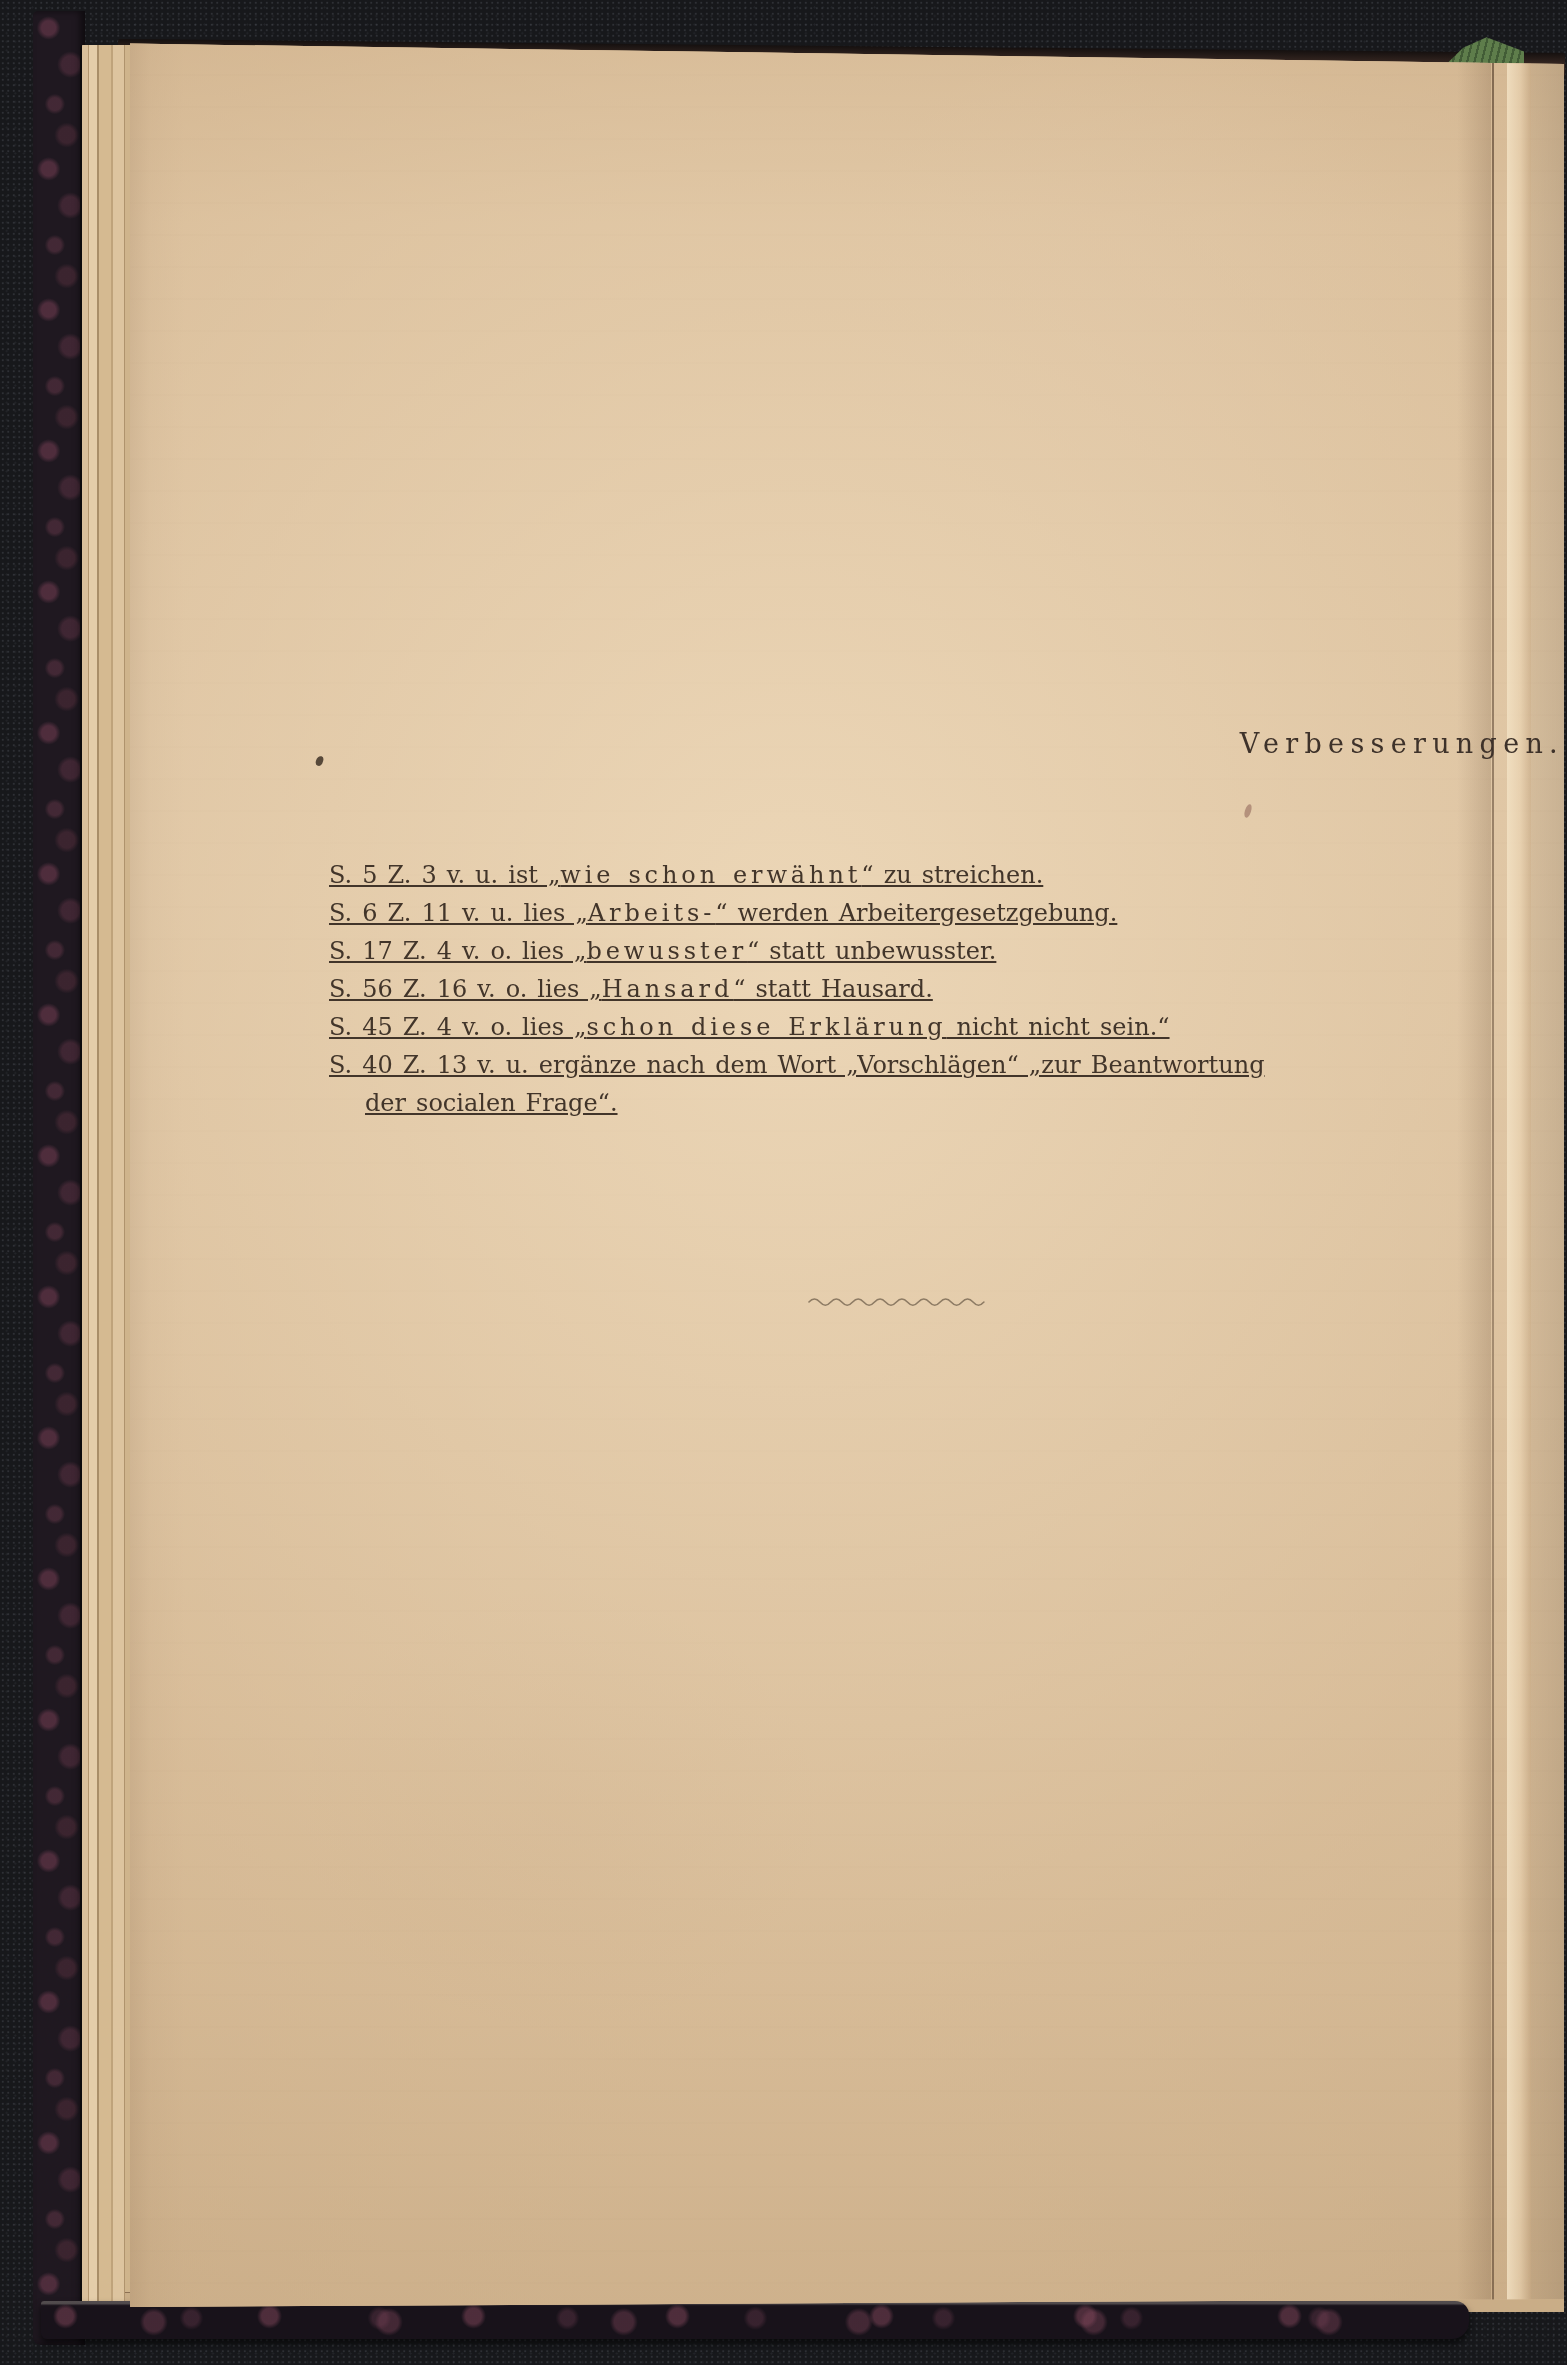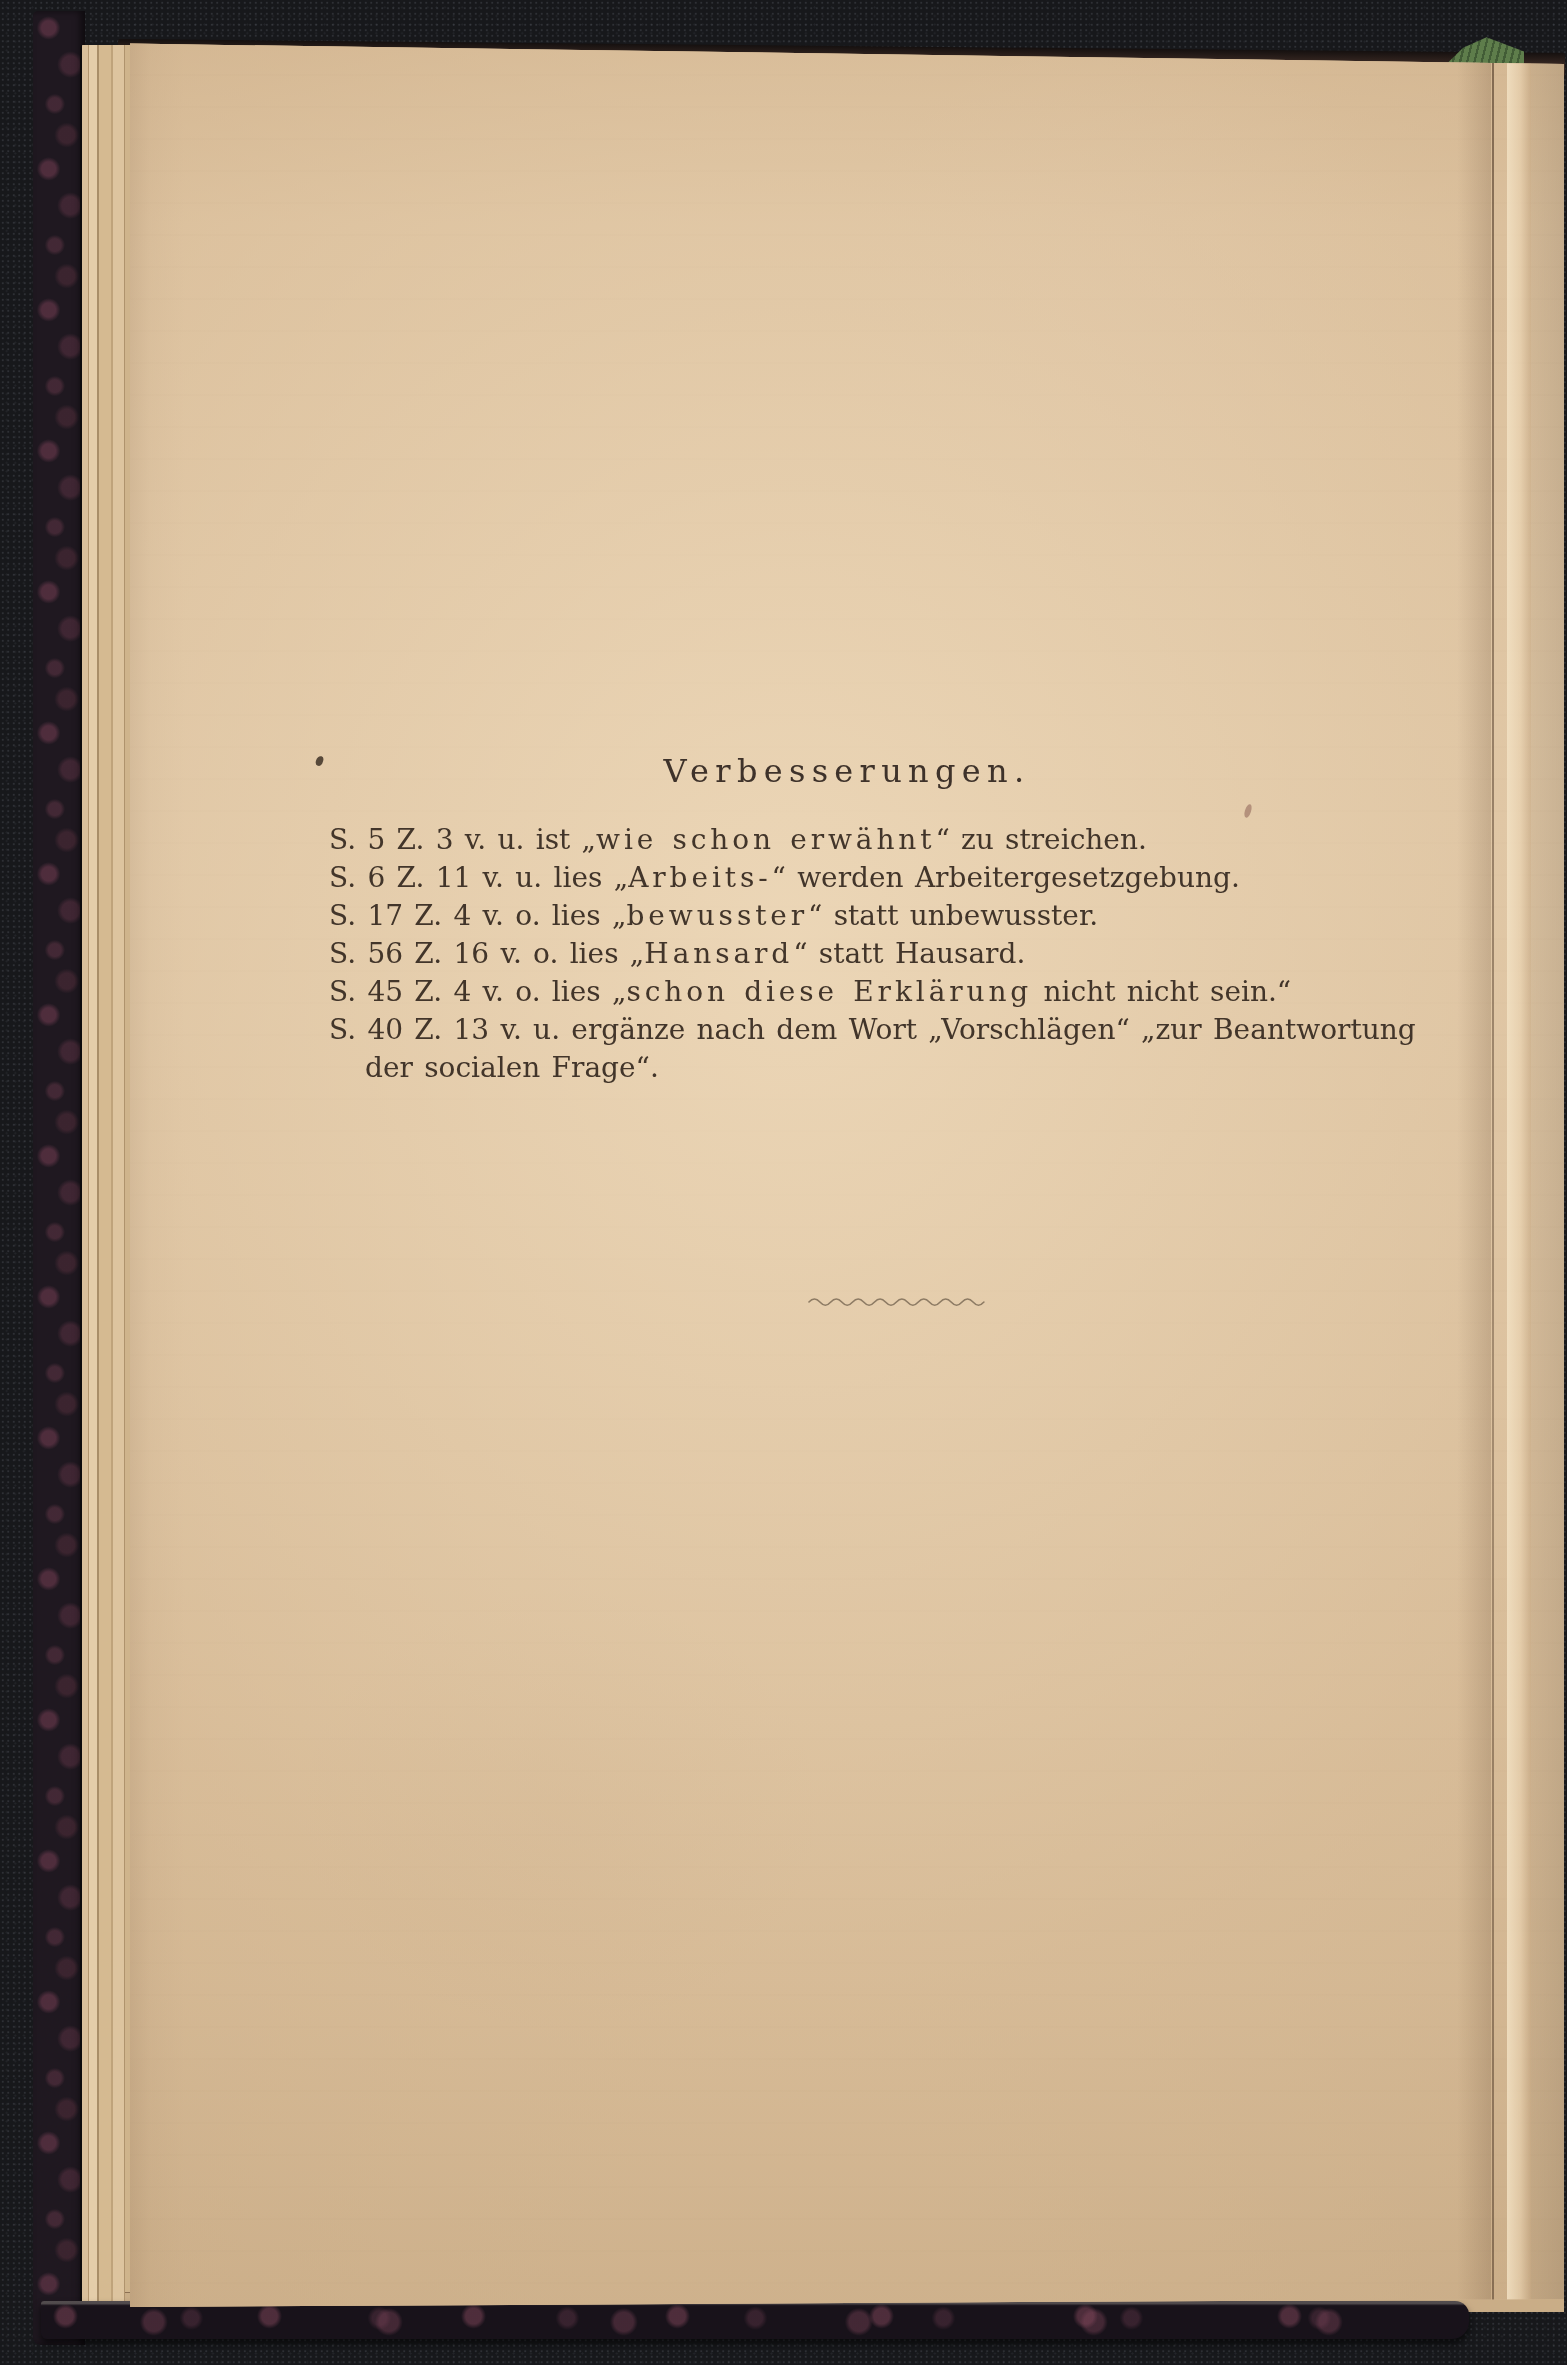--- a/index.html
+++ b/index.html
@@ -86,30 +86,31 @@
     background:linear-gradient(90deg,rgba(0,0,0,.05),rgba(0,0,0,.10));}
   
   .under-sliver{
     position:absolute;left:125px;top:2292px;width:1439px;height:19px;
     background:linear-gradient(180deg,#caa f84 0,#c9ad87 100%);
     background-color:#c9ad87;
     border-top:1.6px solid rgba(90,64,42,.55);
   }
   
   .heading{
-    position:absolute;left:0;top:710px;width:100%;
-    text-align:center;
-    font-size:32px;letter-spacing:6.3px;
+    position:absolute;left:0;top:686px;width:100%;
+    text-align:right;
+    font-size:27px;letter-spacing:6.3px;
     color:#3e322a;
   }
   .errata{
-    position:absolute;left:199px;top:779px;width:1097px;
-    font-size:28px;line-height:38px;
+    position:absolute;left:199px;top:814px;width:1097px;
+    font-size:24px;line-height:38px;
     color:#42352a;
     word-spacing:2.4px;
+    text-decoration:underline;
   }
   .errata-line{white-space:nowrap;}
   .errata-line .sperr{letter-spacing:3.9px;}
   .errata-line.cont{padding-left:36px;}
   .squiggle{position:absolute;left:677px;top:1253px;width:182px;height:12.5px;}
   
   .speck-ink{position:absolute;left:186px;top:714px;width:7px;height:10.2px;
     background:#3e3126;border-radius:60% 40% 55% 45%;transform:rotate(14deg);opacity:.85;}
   .speck-red{position:absolute;left:1115px;top:762px;width:6.3px;height:14px;
     background:#7a4a42;border-radius:50%;transform:rotate(18deg);opacity:.45;}

